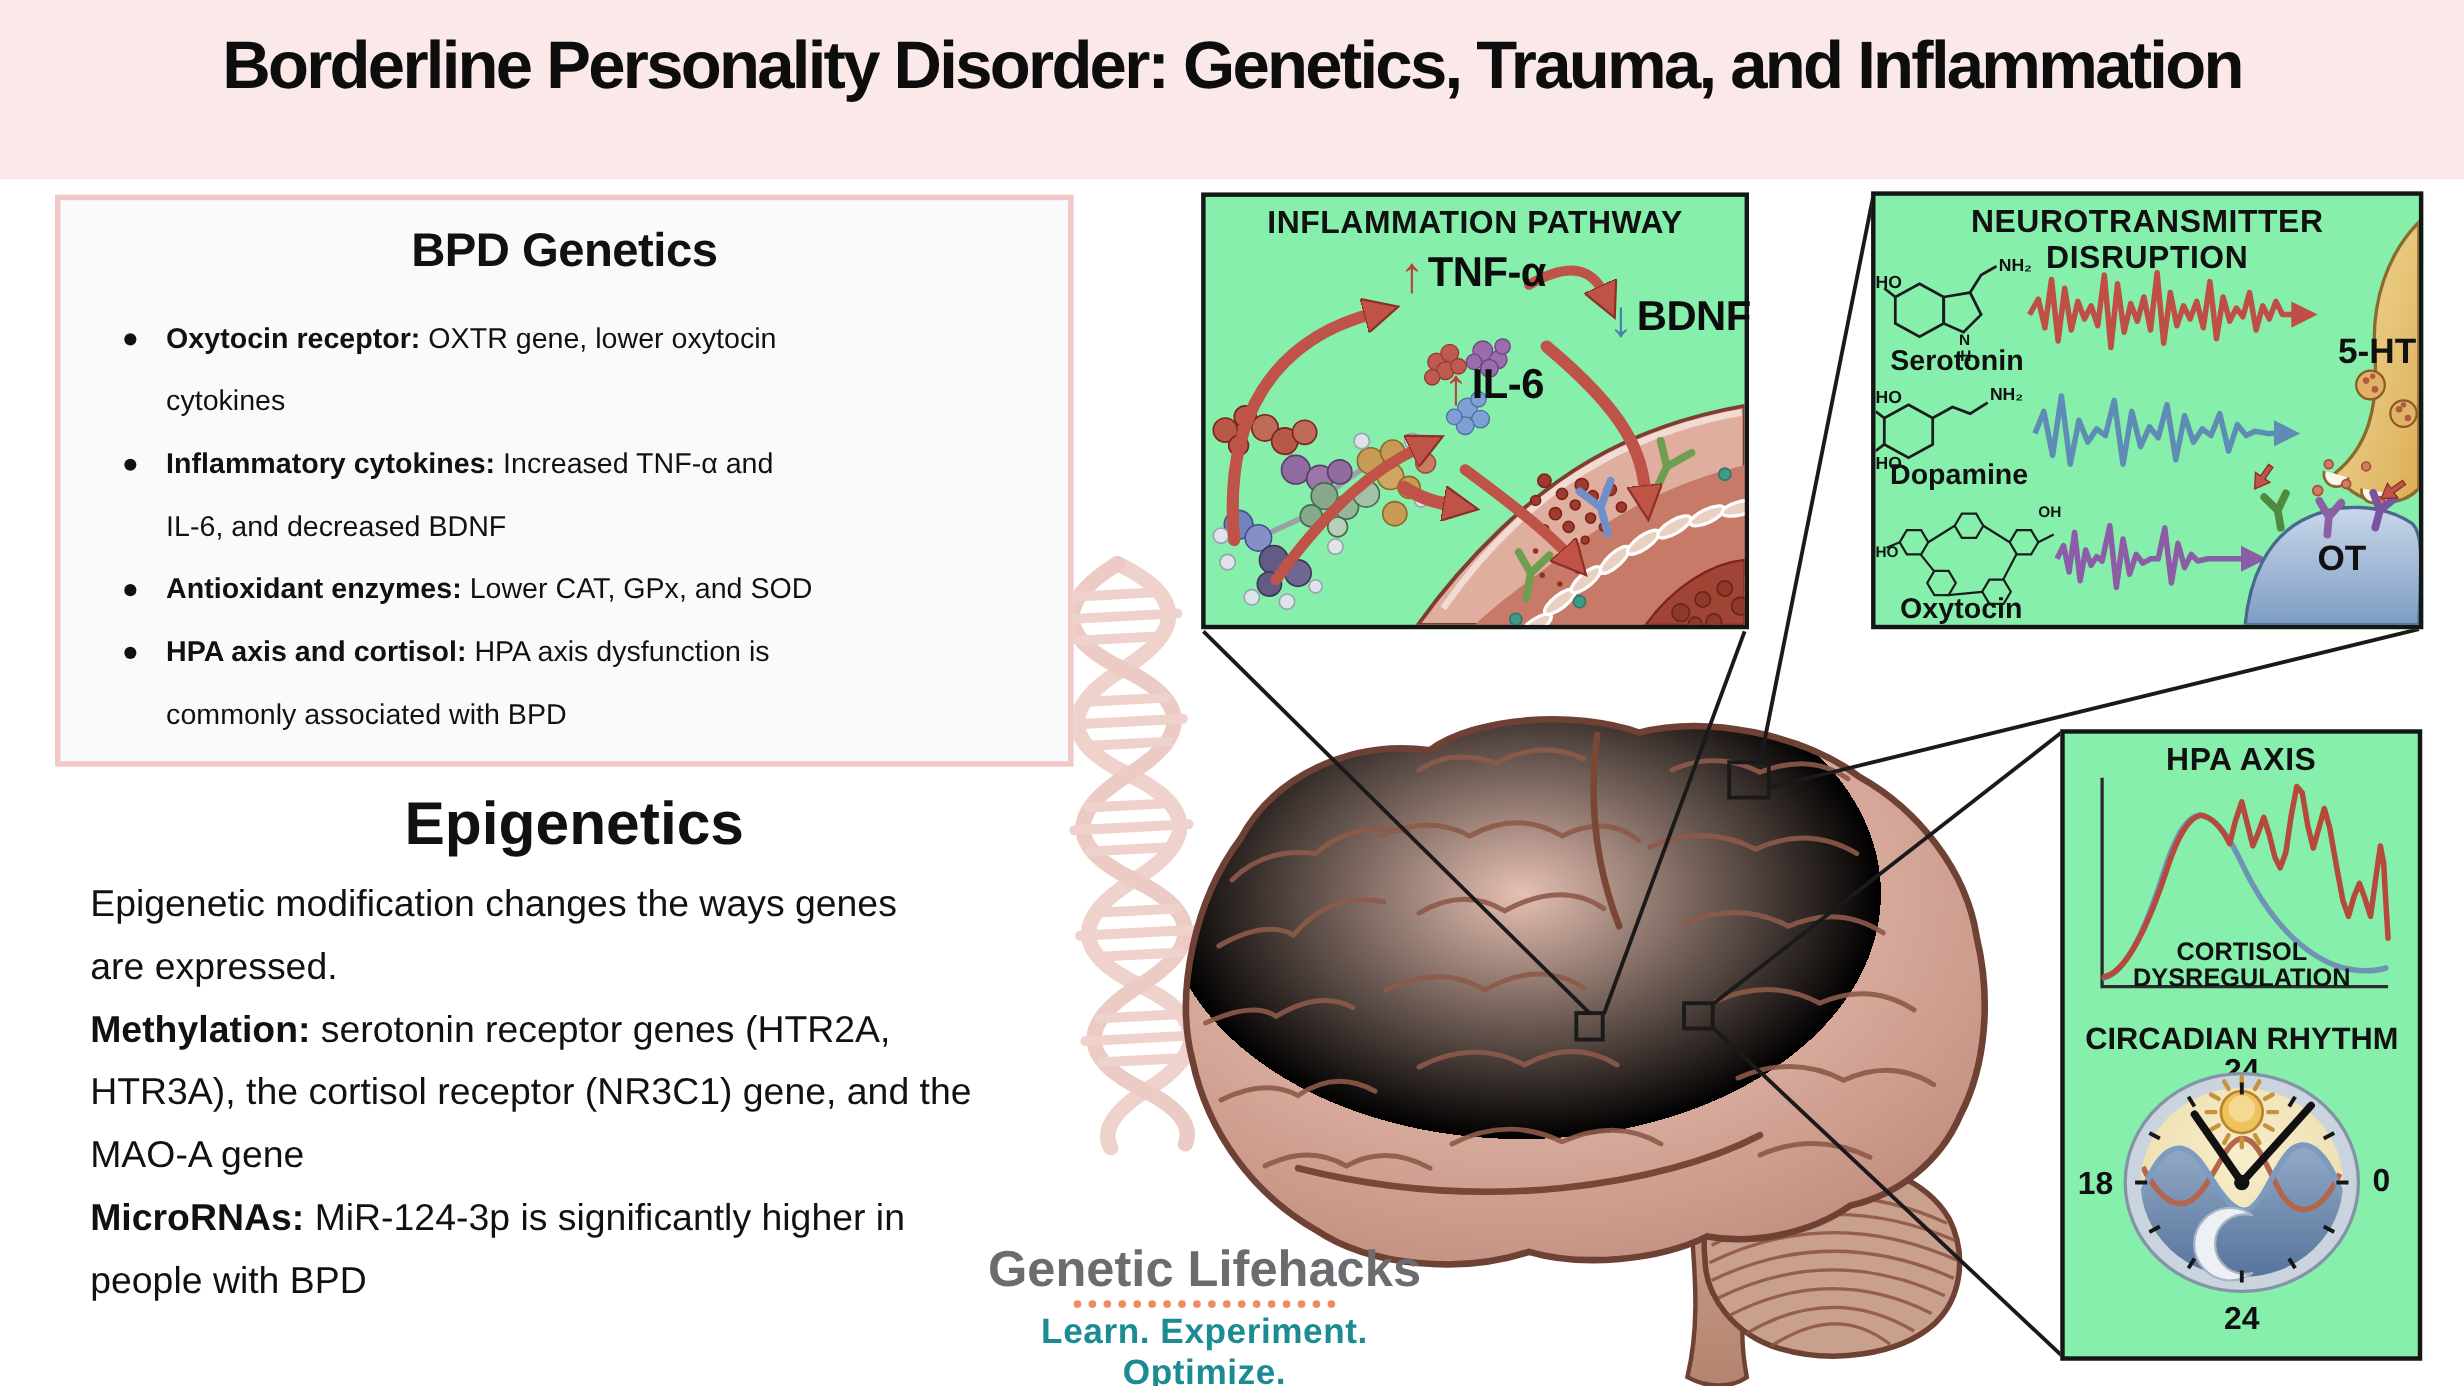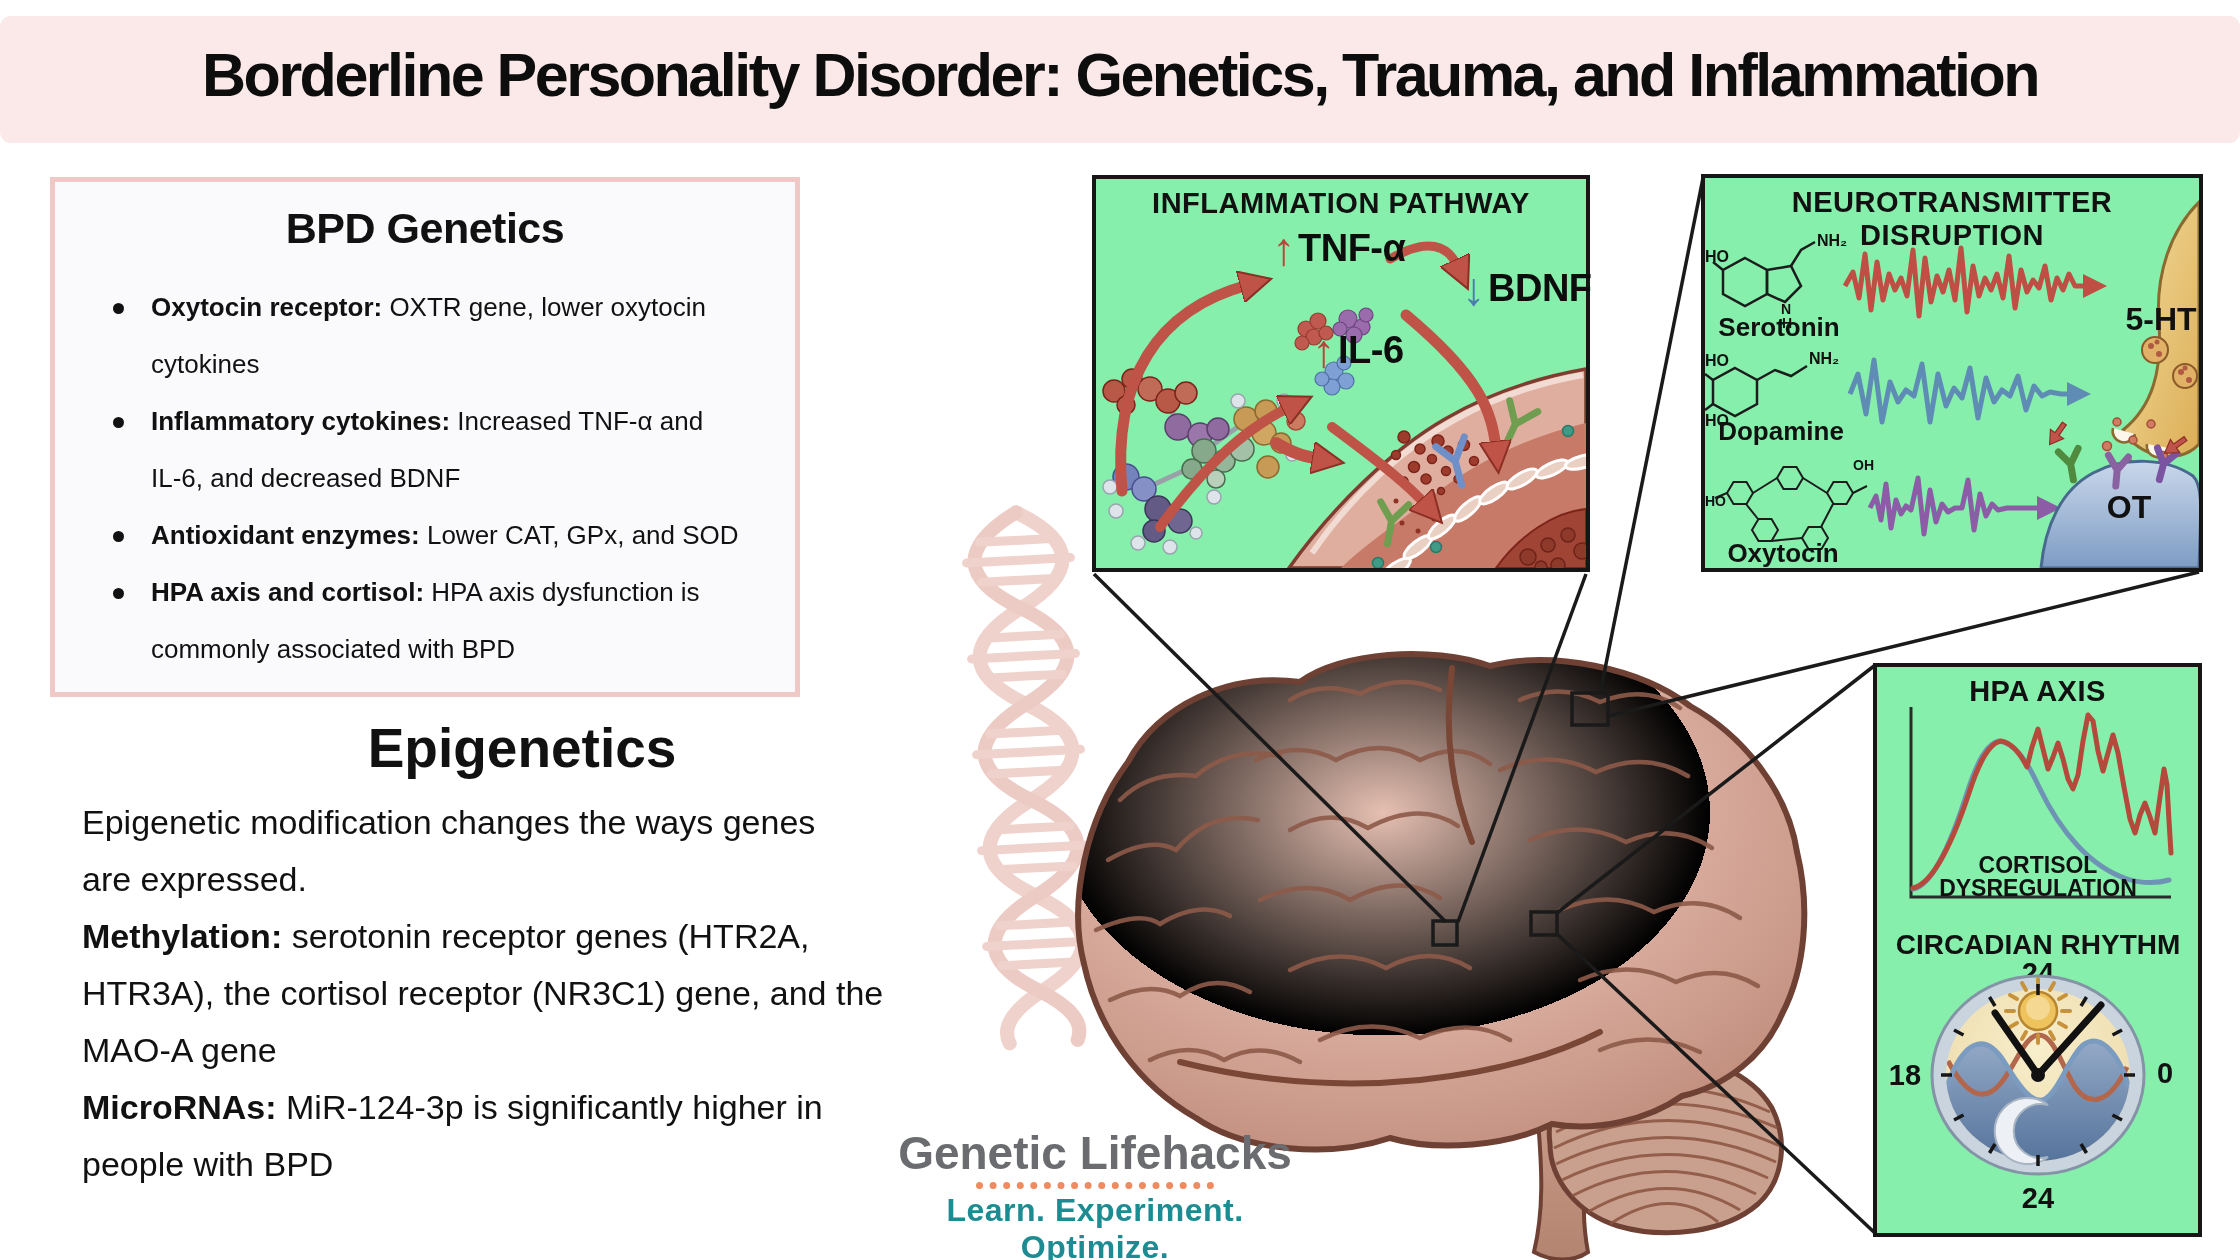--- a/index.html
+++ b/index.html
@@ -1,23 +1,23 @@
 <!DOCTYPE html>
 <html><head>
 <meta charset="utf-8">
 <style>
   html,body{margin:0;padding:0;background:#ffffff;}
   .canvas{position:relative;width:2240px;height:1260px;background:#ffffff;overflow:hidden;
           font-family:"Liberation Sans", sans-serif;color:#111;}
   
-  .titleband{position:absolute;left:0;top:16px;width:2240px;height:127px;background:#fbe9e9;border-radius:11px;}
+  .titleband{position:absolute;left:0;top:0;width:2240px;height:163px;background:#fbe9e9;}
   .titleband h1{margin:0;position:absolute;left:0;top:24px;width:100%;text-align:center;
       font-size:61px;font-weight:700;letter-spacing:-2.5px;white-space:nowrap;color:#0d0d0d;}
   
-  .gbox{position:absolute;left:50px;top:177px;width:750px;height:520px;box-sizing:border-box;
+  .gbox{position:absolute;left:50px;top:177px;width:926px;height:520px;box-sizing:border-box;
         border:5px solid #f0c9c7;background:#fafafc;}
   .gbox h2{margin:22px 0 26px 0;text-align:center;font-size:43px;font-weight:700;letter-spacing:-0.5px;}
   .gbox ul{list-style:none;margin:0;padding:0 20px 0 36px;}
   .gbox li{position:relative;padding-left:60px;font-size:26px;line-height:57px;margin:0;}
   .gbox li .dot{position:absolute;left:22px;top:24px;width:11px;height:11px;border-radius:50%;background:#111;}
   .gbox b{font-weight:700;}
   
   .epi{position:absolute;left:82px;top:716px;width:880px;}
   .epi h2{margin:0 0 14px 0;text-align:center;font-size:55px;font-weight:700;}
   .epi .line{font-size:34px;line-height:57px;white-space:nowrap;}

